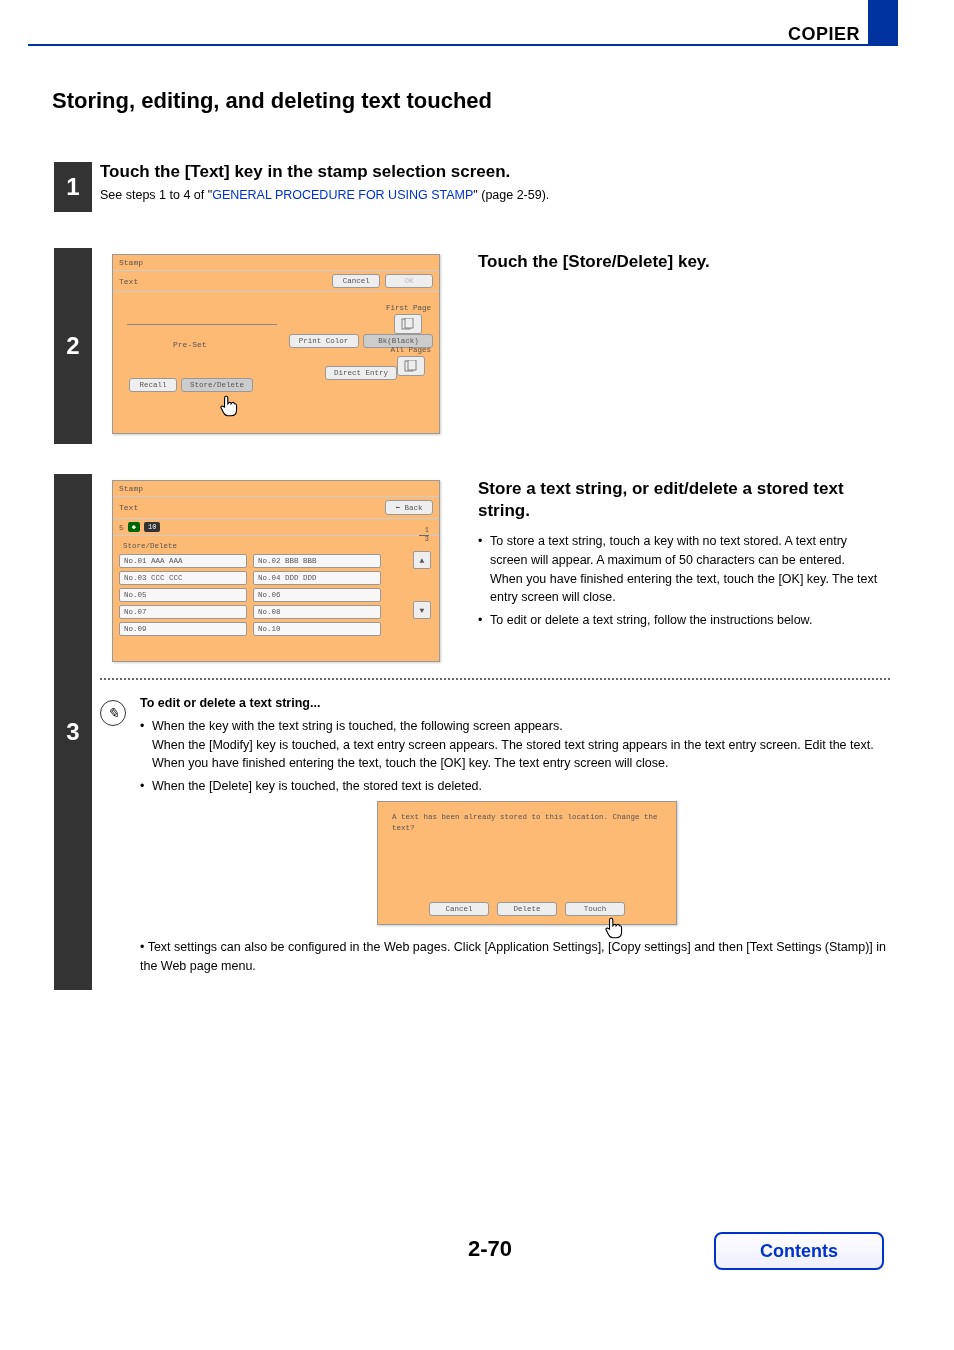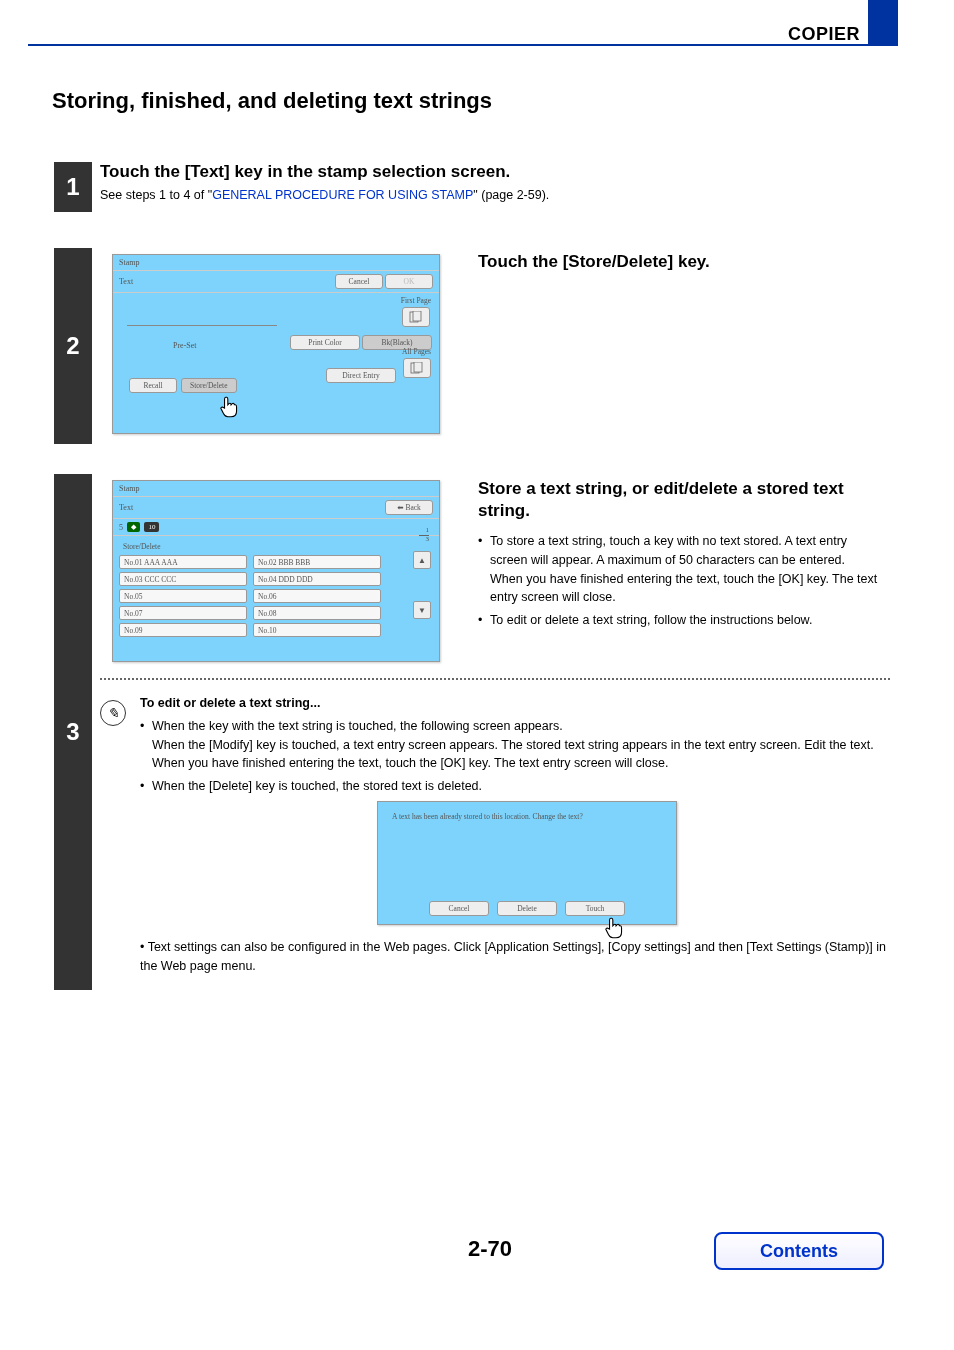--- a/index.html
+++ b/index.html
@@ -101,23 +101,23 @@
   }
   .note-body { margin-left: 40px; font-size: 12.5px; line-height: 1.5; }
   .note-body .note-title { font-weight: bold; margin-bottom: 4px; }
   .note-body ul li { list-style: none; position: relative; padding-left: 12px; margin-bottom: 4px; }
   .note-body ul li::before { content: "•"; position: absolute; left: 0; }
 
   
   .ui-panel {
     position: absolute;
     border: 1px solid #999;
-    background: #7dd3fc;
+    background: #fdba74;
     box-shadow: 1px 1px 2px rgba(0,0,0,0.2);
-    font-family: Liberation Serif, serif;
+    font-family: Liberation Mono, monospace;
     font-size: 8px;
     color: #555;
   }
   .ui-panel .title-bar {
     padding: 3px 6px;
     border-bottom: 1px solid #ccc;
     font-size: 8px;
   }
   .ui-panel .sub-bar {
     padding: 3px 6px;
@@ -134,21 +134,21 @@
     background: #eee;
     font-size: 7.5px;
     text-align: center;
     min-width: 48px;
   }
   .ui-btn.dark { background: #ccc; }
   .panel-body { padding: 6px; position: relative; height: 130px; }
   .preset-label { position: absolute; top: 48px; left: 60px; font-size: 8px; }
   .recall-row { position: absolute; bottom: 30px; left: 16px; display: flex; gap: 4px; }
   .print-color-box { position: absolute; top: 40px; left: 170px; text-align: center; }
-  .first-page { position: absolute; top: 3px; right: 8px; text-align: right; font-size: 7.5px; }
+  .first-page { position: absolute; top: 12px; right: 8px; text-align: right; font-size: 7.5px; }
   .all-pages { position: absolute; top: 54px; right: 8px; text-align: center; font-size: 7.5px; }
   .page-icon-box {
     width: 28px; height: 20px; border: 1px solid #999; border-radius: 3px;
     background: #eee; margin: 2px auto 0; display: flex; align-items: center; justify-content: center;
   }
   .hand-cursor {
     position: absolute;
     width: 22px; height: 24px;
     fill: #fff; stroke: #000; stroke-width: 1;
   }
@@ -210,21 +210,21 @@
   }
   .preview-line { position:absolute; top:32px; left:14px; width:150px; border-bottom:1px solid #888; }
 </style>
 </head>
 <body>
 
 <div class="top-tab"></div>
 <div class="top-rule"></div>
 <div class="header-label">COPIER</div>
 
-<h1 class="page-title">Storing, finished, and deleting text strings</h1>
+<h1 class="page-title">Storing, editing, and deleting text touched</h1>
 
 <div class="step-badge step1">1</div>
 <div class="step1-content">
   <h2>Touch the [Text] key in the stamp selection screen.</h2>
   <div class="sub">
     <span>See steps 1 to 4 of "</span><span class="link">GENERAL PROCEDURE FOR USING STAMP</span><span>" (page 2-59).</span>
   </div>
 </div>
 
 <div class="step-badge step2">2</div>

